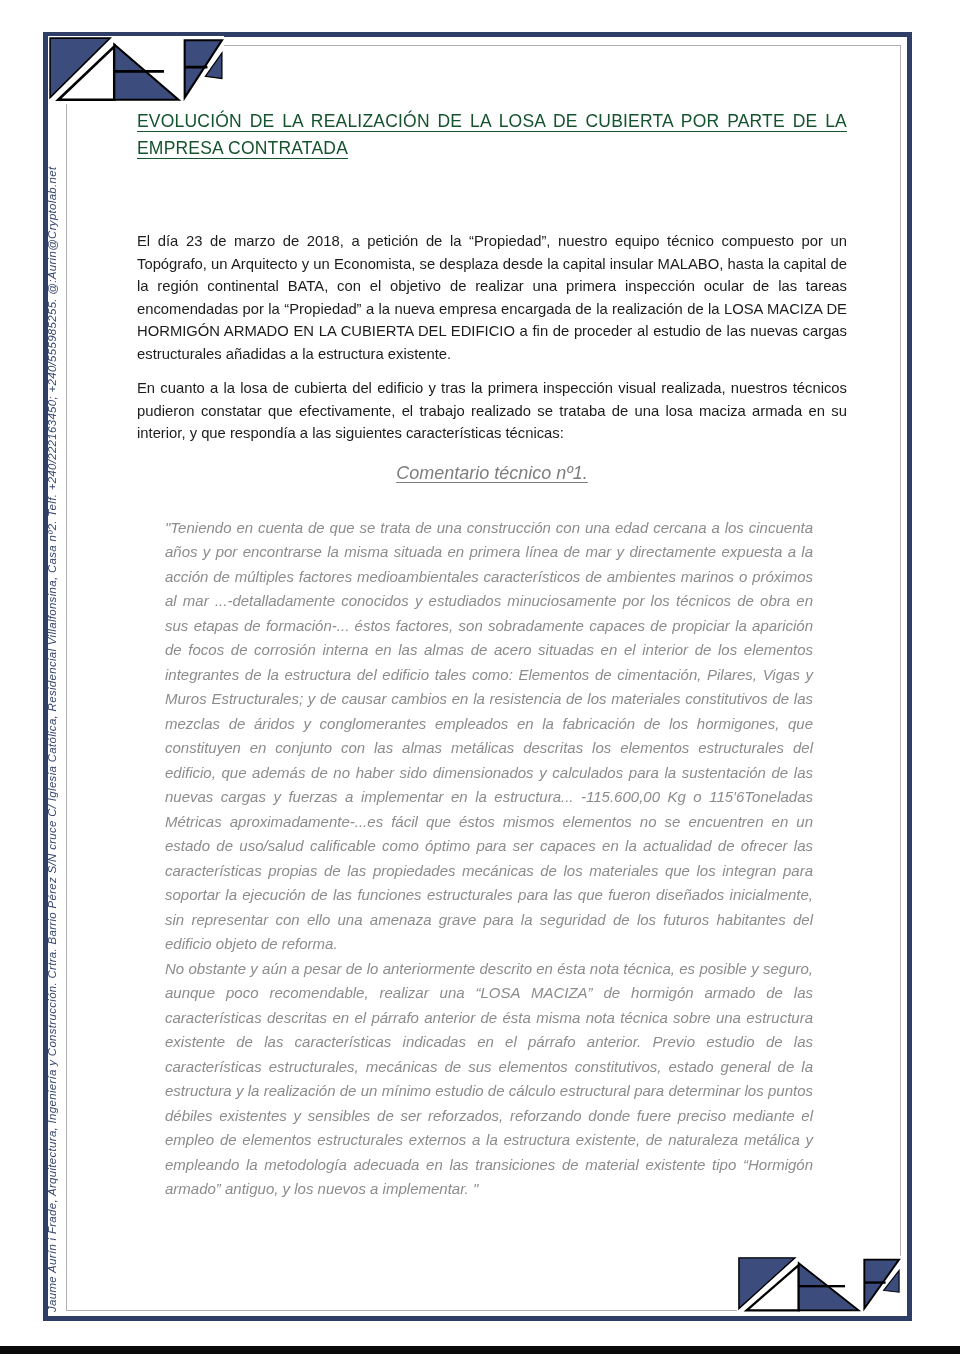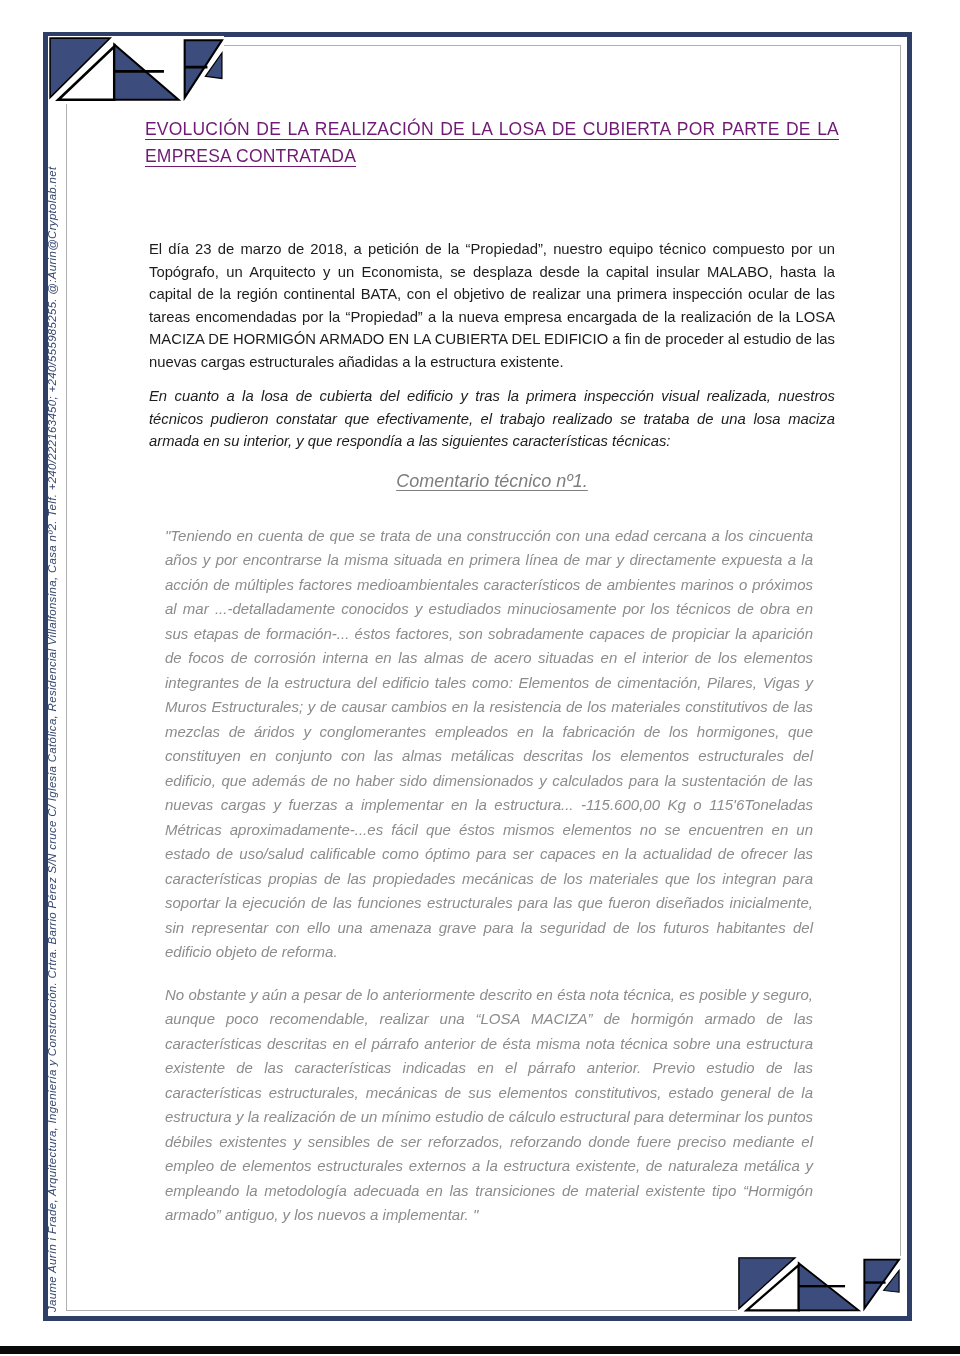--- a/index.html
+++ b/index.html
@@ -20,39 +20,39 @@
   .logo-bottom{left:737px;top:1256px;width:164px;height:58px;}
   .logo svg{display:block;width:100%;height:100%;}
   .vtext{
     position:absolute;left:46px;top:1312px;width:1268px;
     transform:rotate(-90deg);transform-origin:0 0;
     font-style:italic;font-size:11.5px;letter-spacing:.3px;color:#35466f;
     white-space:nowrap;
   }
   .content{position:absolute;left:137px;top:108px;width:710px;color:#1c1c1c;}
   .doc-title{
-    margin:8px;font-size:17.5px;font-weight:400;line-height:27px;
+    margin:0;font-size:17.5px;font-weight:400;line-height:27px;
     text-decoration:underline;text-underline-offset:4px;
-    text-align:justify;letter-spacing:.2px;color:#701a75;
+    text-align:justify;letter-spacing:.2px;color:#14532d;
   }
   .body-par{
-    margin:12px;text-align:justify;font-size:14.8px;line-height:22.5px;color:#1c1c1c;
+    margin:0;text-align:justify;font-size:14.8px;line-height:22.5px;color:#1c1c1c;
   }
   .par-1{margin-top:68px;}
-  .par-2{margin-top:12px;font-style:italic;}
+  .par-2{margin-top:12px;}
   .note-heading{
     margin:18px 0 0 0;text-align:center;font-style:italic;font-weight:400;
     font-size:18px;color:#7e7e7e;text-decoration:underline;text-underline-offset:3px;
   }
   .quote{
     margin:0 0 0 28px;width:648px;text-align:justify;
     font-style:italic;font-size:15px;line-height:24.5px;color:#8c8c8c;
   }
   .quote-1{margin-top:32px;}
-  .quote-2{margin-top:18px;}
+  .quote-2{margin-top:0;}
   .bottom-bar{
     position:absolute;left:0;top:1346px;width:960px;height:8px;background:#0a0a0a;
   }
 </style>
 </head>
 <body>
 
 <div class="canvas">
 
   <div class="page-border"></div>

